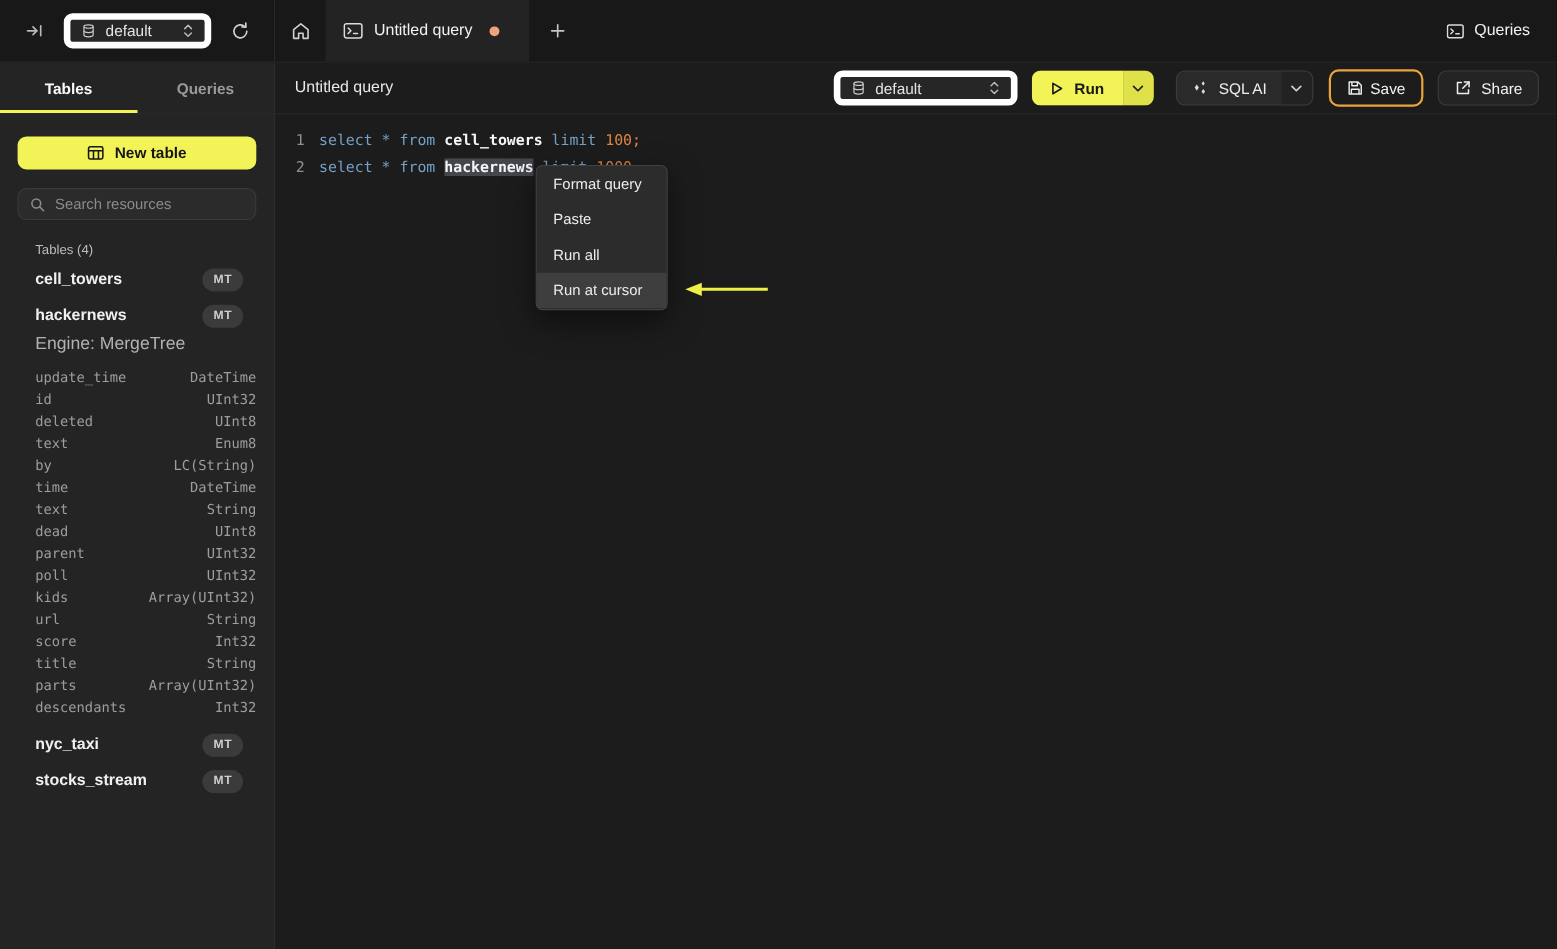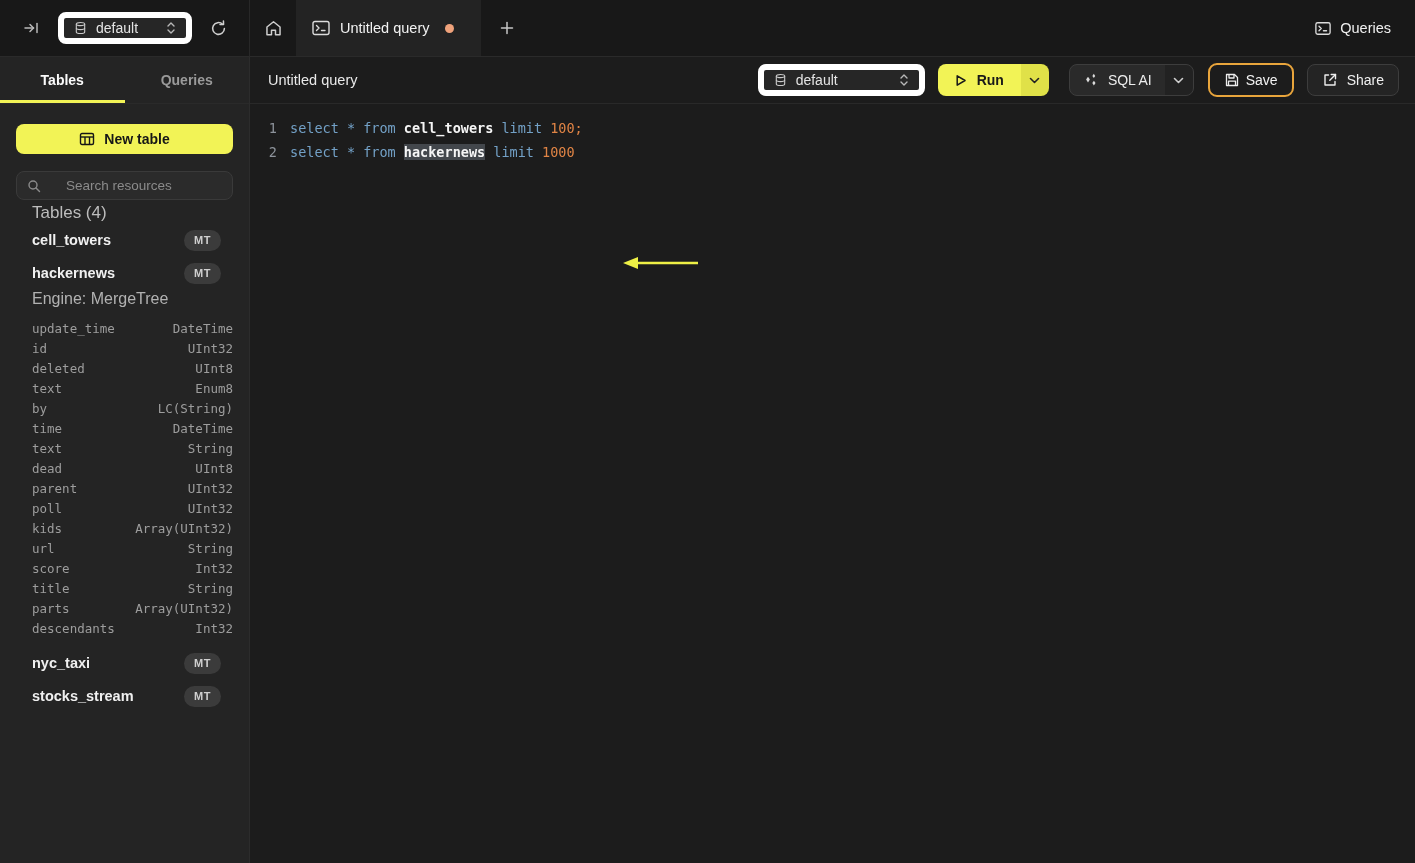--- a/index.html
+++ b/index.html
@@ -36,26 +36,26 @@
              border-right:1px solid #2c2c2c; display:flex; flex-direction:column; }
   .sidebar-tabs { height:47px; flex:none; display:flex; border-bottom:1px solid #2a2a2a; }
   .s-tab { flex:1; display:flex; align-items:center; justify-content:center; font-size:14px;
            font-weight:600; color:#9a9a9a; cursor:pointer; }
   .s-tab.active { color:#fafafa; box-shadow:inset 0 -3px 0 var(--yellow); }
   .sidebar-body { flex:1; padding:0 16px; overflow:hidden; }
   .new-table-btn { margin-top:20px; width:100%; height:30px; background:var(--yellow); border:none;
                    border-radius:8px; color:#161616; font-size:14px; font-weight:600; font-family:inherit;
                    display:flex; align-items:center; justify-content:center; gap:9px; cursor:pointer; }
   .search-box { margin-top:17px; height:29px; background:#2b2b2b; border:1px solid #3a3a3a;
-                border-radius:8px; display:flex; align-items:center; gap:25px; padding:0 10px; }
+                border-radius:8px; display:flex; align-items:center; gap:9px; padding:0 10px; }
   .search-box input { background:none; border:none; outline:none; color:#cfcfcf; font-size:13.5px;
                       font-family:inherit; width:100%; }
   .search-box input::placeholder { color:#8b8b8b; }
-  .section-label { margin-top:4px; height:18px; line-height:18px; padding-left:16px;
-                   font-size:17px; color:#bdbdbd; }
+  .section-label { margin-top:18px; height:18px; line-height:18px; padding-left:16px;
+                   font-size:12px; color:#bdbdbd; }
   .table-item { height:30px; margin-top:3px; display:flex; align-items:center;
                 justify-content:space-between; padding:0 12px 0 16px; cursor:pointer; }
   .table-item .t-name { font-size:14.5px; font-weight:600; color:#f0f0f0; }
   .badge { background:#3b3b3b; color:#d0d0d0; font-size:11px; font-weight:700; letter-spacing:.5px;
            height:21px; line-height:21px; padding:0 10px; border-radius:11px; }
   .engine-line { height:22px; line-height:22px; padding-left:16px; font-size:16px; color:#b2b2b2; }
   .columns { margin-top:8px; padding-left:16px; }
   .col-row { height:20px; display:flex; align-items:center; justify-content:space-between;
              font-family:"DejaVu Sans Mono", monospace; font-size:12.5px; color:#9d9d9d; }
   .gap10 { margin-top:10px; }
@@ -387,20 +387,26 @@
         <div class="code-line">
           <span class="line-no">1</span>
           <span class="line-code"><span class="tok-keyword">select</span><span class="tok-plain"> </span><span class="tok-keyword">*</span><span class="tok-plain"> </span><span class="tok-keyword">from</span><span class="tok-plain"> </span><span class="tok-table">cell_towers</span><span class="tok-plain"> </span><span class="tok-keyword">limit</span><span class="tok-plain"> </span><span class="tok-number">100;</span></span>
         </div>
         <div class="code-line">
           <span class="line-no">2</span>
           <span class="line-code"><span class="tok-keyword">select</span><span class="tok-plain"> </span><span class="tok-keyword">*</span><span class="tok-plain"> </span><span class="tok-keyword">from</span><span class="tok-plain"> </span><span class="tok-table tok-selected">hackernews</span><span class="tok-plain"> </span><span class="tok-keyword">limit</span><span class="tok-plain"> </span><span class="tok-number">1000</span></span>
         </div>
       </div>
 
+    <div class="context-menu" id="context-menu">
+        <div class="menu-item">Format query</div>
+        <div class="menu-item">Paste</div>
+        <div class="menu-item">Run all</div>
+        <div class="menu-item highlighted">Run at cursor</div>
+      </div>
 
     <span class="annotation-arrow">
       <svg width="78" height="16" viewBox="0 0 78 16">
         <line x1="15" y1="8" x2="76" y2="8" stroke="#eef046" stroke-width="2.6"></line>
         <polygon points="1,8 16,2 16,14" fill="#eef046"></polygon>
       </svg>
     </span>
   </section>
 </div>
 

